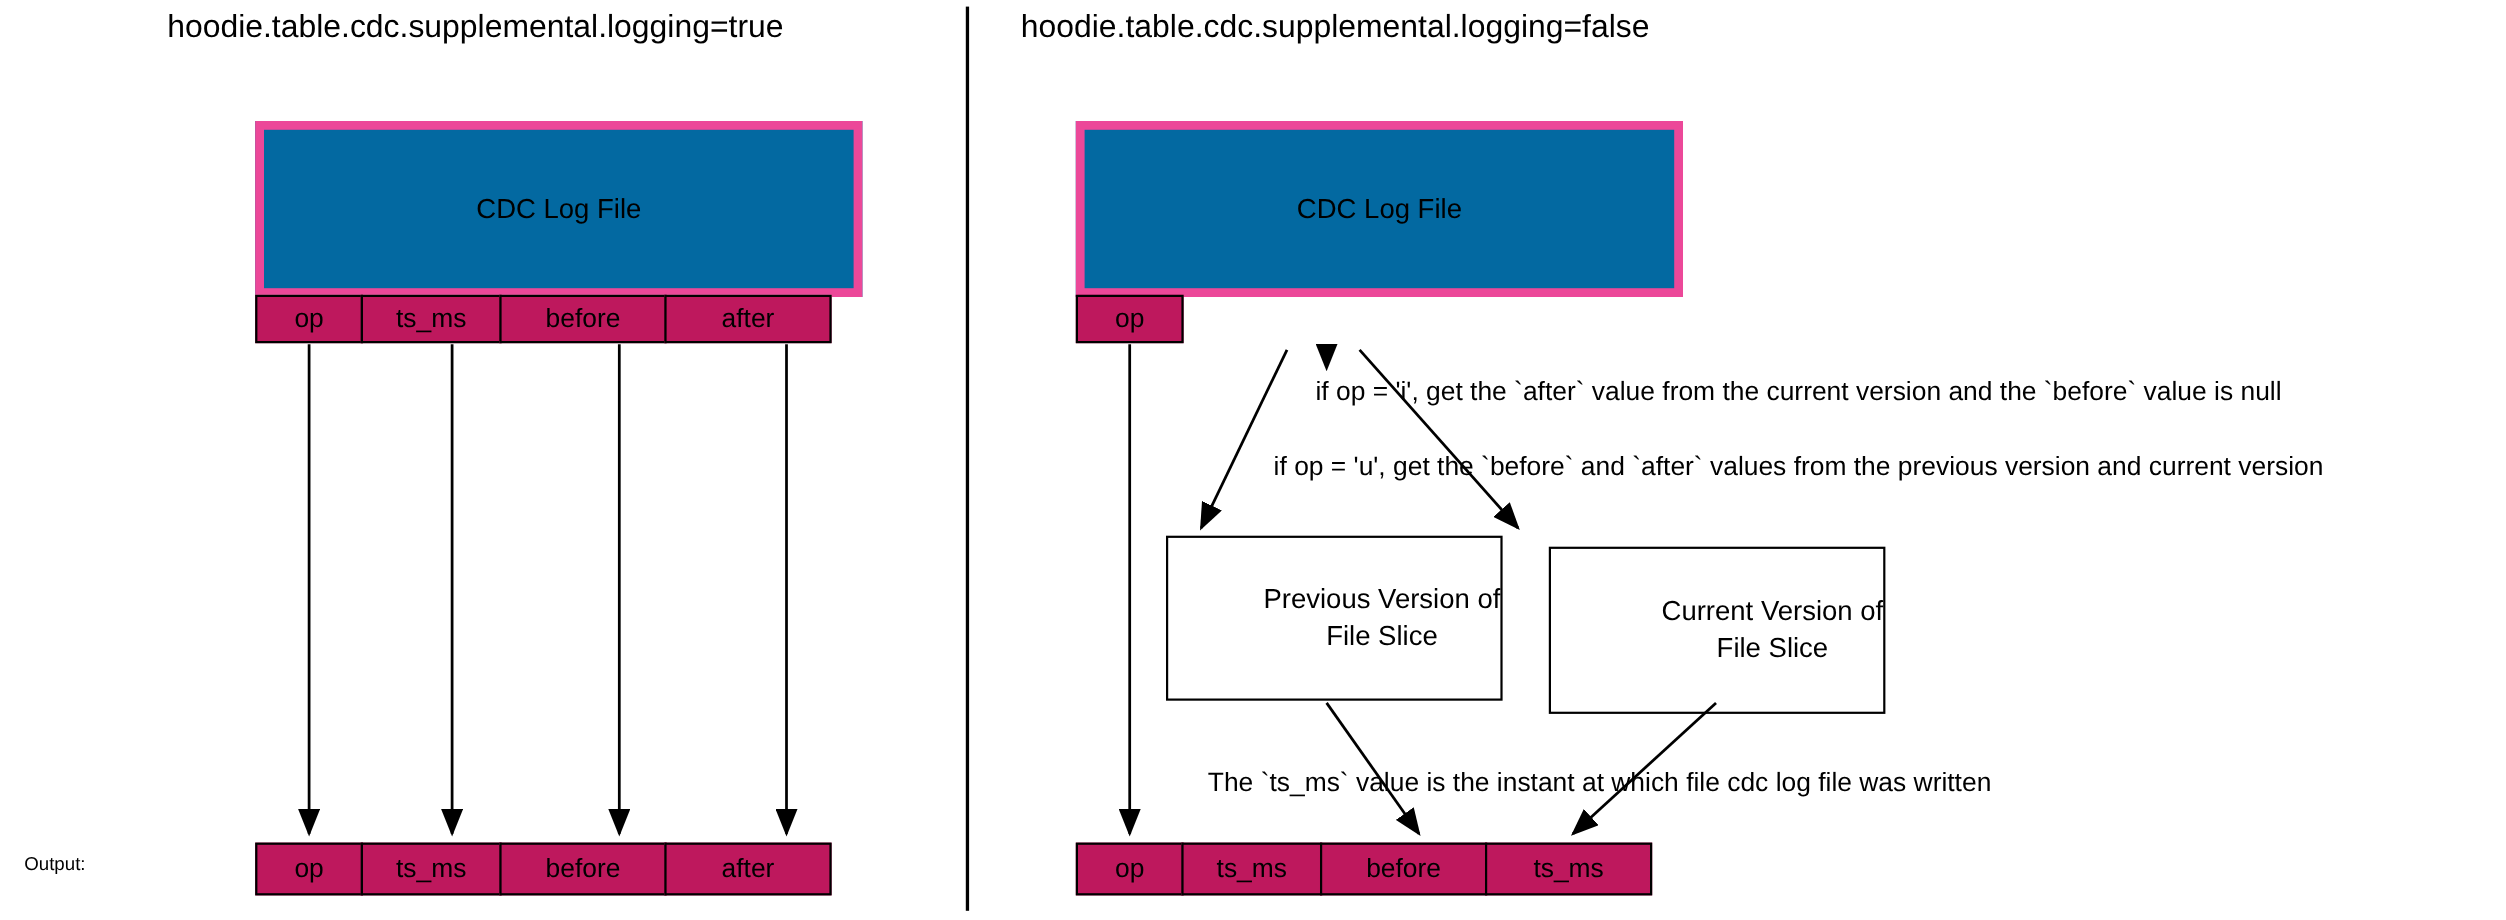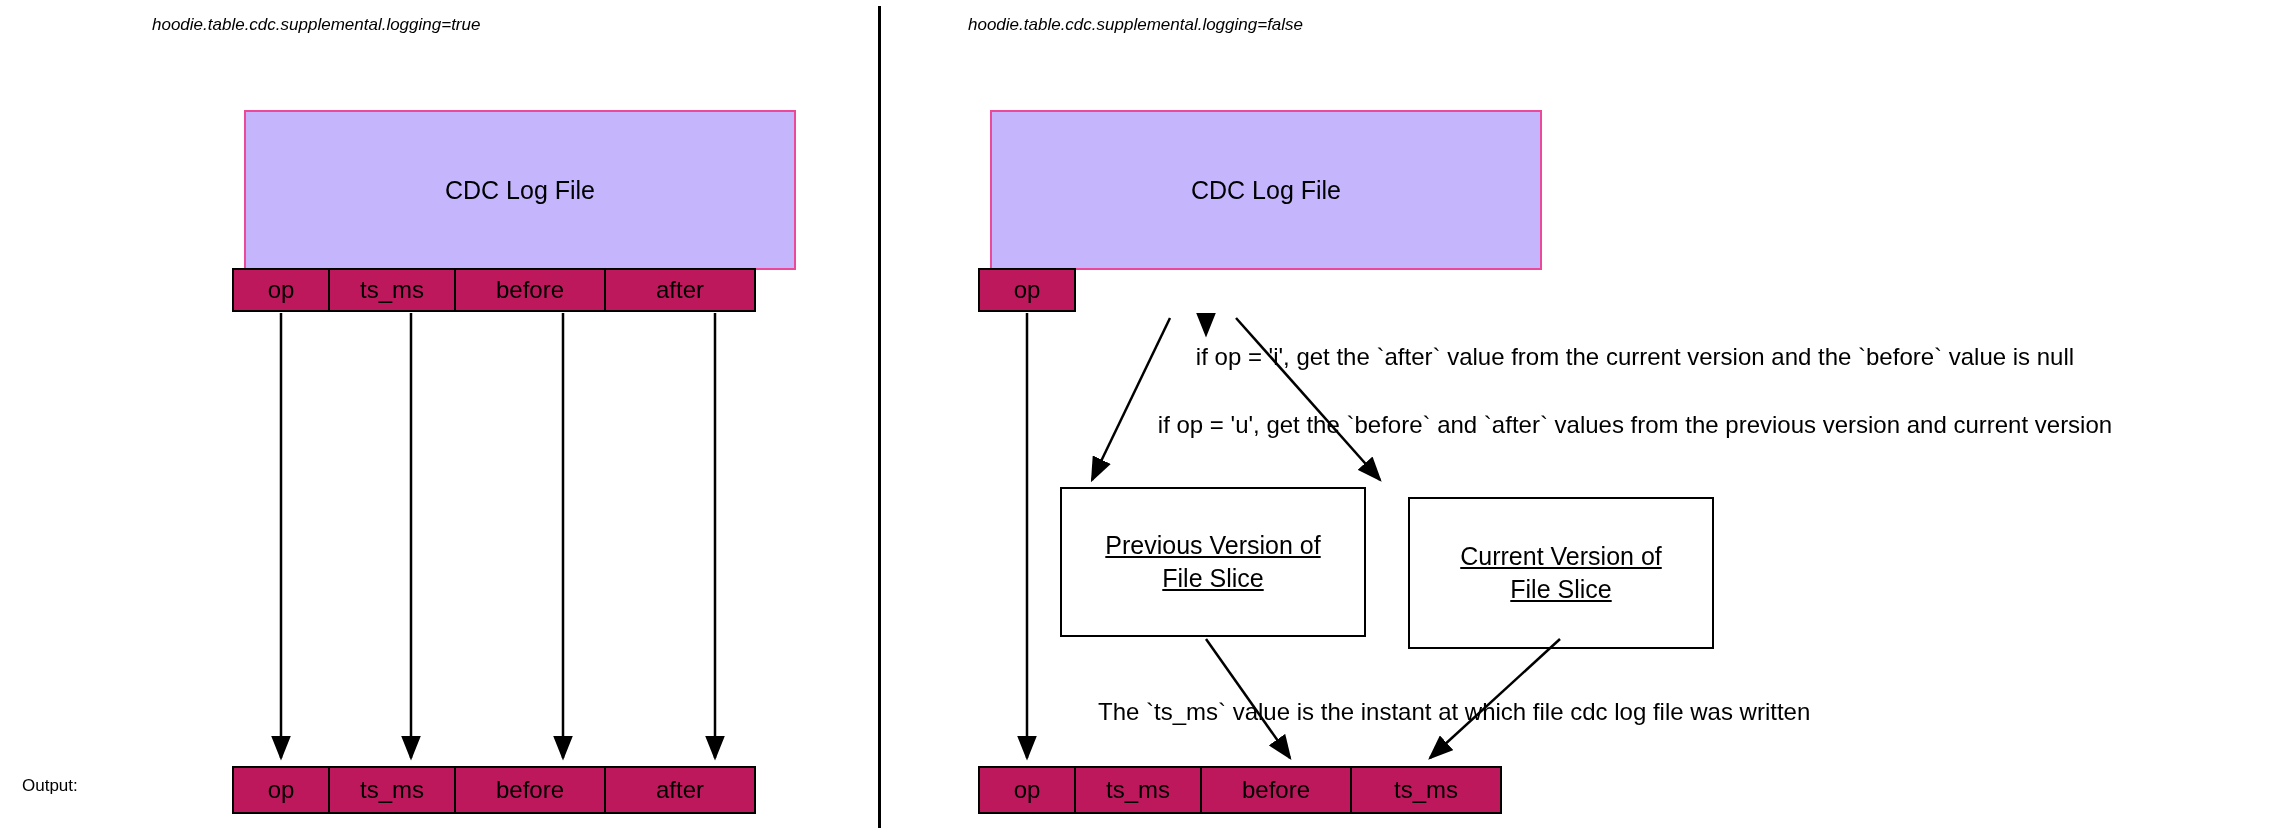--- a/index.html
+++ b/index.html
@@ -15,41 +15,39 @@
     position: relative;
     width: 2278px;
     height: 836px;
     background: #ffffff;
     overflow: hidden;
   }
   .abs { position: absolute; }
 
   
   .panel-title {
-    font-size: 17px;
+    font-size: 29px;
     line-height: 30px;
     white-space: nowrap;
     color: #000;
-    font-style: italic;
   }
 
   
   .divider {
     width: 3px;
     background: #000000;
   }
   .cdc-header {
     box-sizing: border-box;
-    border: 2px solid #ec4899;
-    background: #c4b5fd;
+    border: 8px solid #ec4899;
+    background: #0369a1;
     display: flex;
     align-items: center;
     justify-content: center;
     font-size: 25px;
-    margin-left: 12px;
   }
   
   .colrow {
     display: flex;
     box-sizing: border-box;
     background: #ffffff;
   }
   .colcell {
     box-sizing: border-box;
     border: 2px solid #000000;
@@ -62,25 +60,24 @@
     white-space: nowrap;
   }
   .colcell:first-child { margin-left: 0; }
 
   .slice-box {
     box-sizing: border-box;
     border: 2px solid #000000;
     background: #ffffff;
     display: flex;
     align-items: center;
-    justify-content: center;
+    justify-content: flex-end;
     text-align: center;
     font-size: 25px;
     line-height: 33px;
-    text-decoration: underline;
   }
 
   .note {
     font-size: 24px;
     line-height: 30px;
     white-space: pre;
     color: #000;
   }
   .note-center {
     text-align: center;
@@ -122,21 +119,21 @@
 
   <div class="abs colrow" style="left:232px; top:766px;">
     <div class="colcell" style="width:98px; height:48px;">op</div>
     <div class="colcell" style="width:128px; height:48px;">ts_ms</div>
     <div class="colcell" style="width:152px; height:48px;">before</div>
     <div class="colcell" style="width:152px; height:48px;">after</div>
   </div>
 
   <div class="abs divider" style="left:878px; top:6px; height:822px;"></div>
 
-  <div class="abs panel-title" style="left:968px; top:10px;">hoodie.table.cdc.supplemental.logging=false</div>
+  <div class="abs panel-title" style="left:928px; top:10px;">hoodie.table.cdc.supplemental.logging=false</div>
 
   <div class="abs cdc-header" style="left:978px; top:110px; width:552px; height:160px;">
     <span>CDC Log File</span>
   </div>
 
   <div class="abs colrow" style="left:978px; top:268px;">
     <div class="colcell" style="width:98px; height:44px;">op</div>
   </div>
 
   <div class="abs note note-center" style="left:1010px; top:342px; width:1250px;">if op = 'i', get the `after` value from the current version and the `before` value is null</div>

